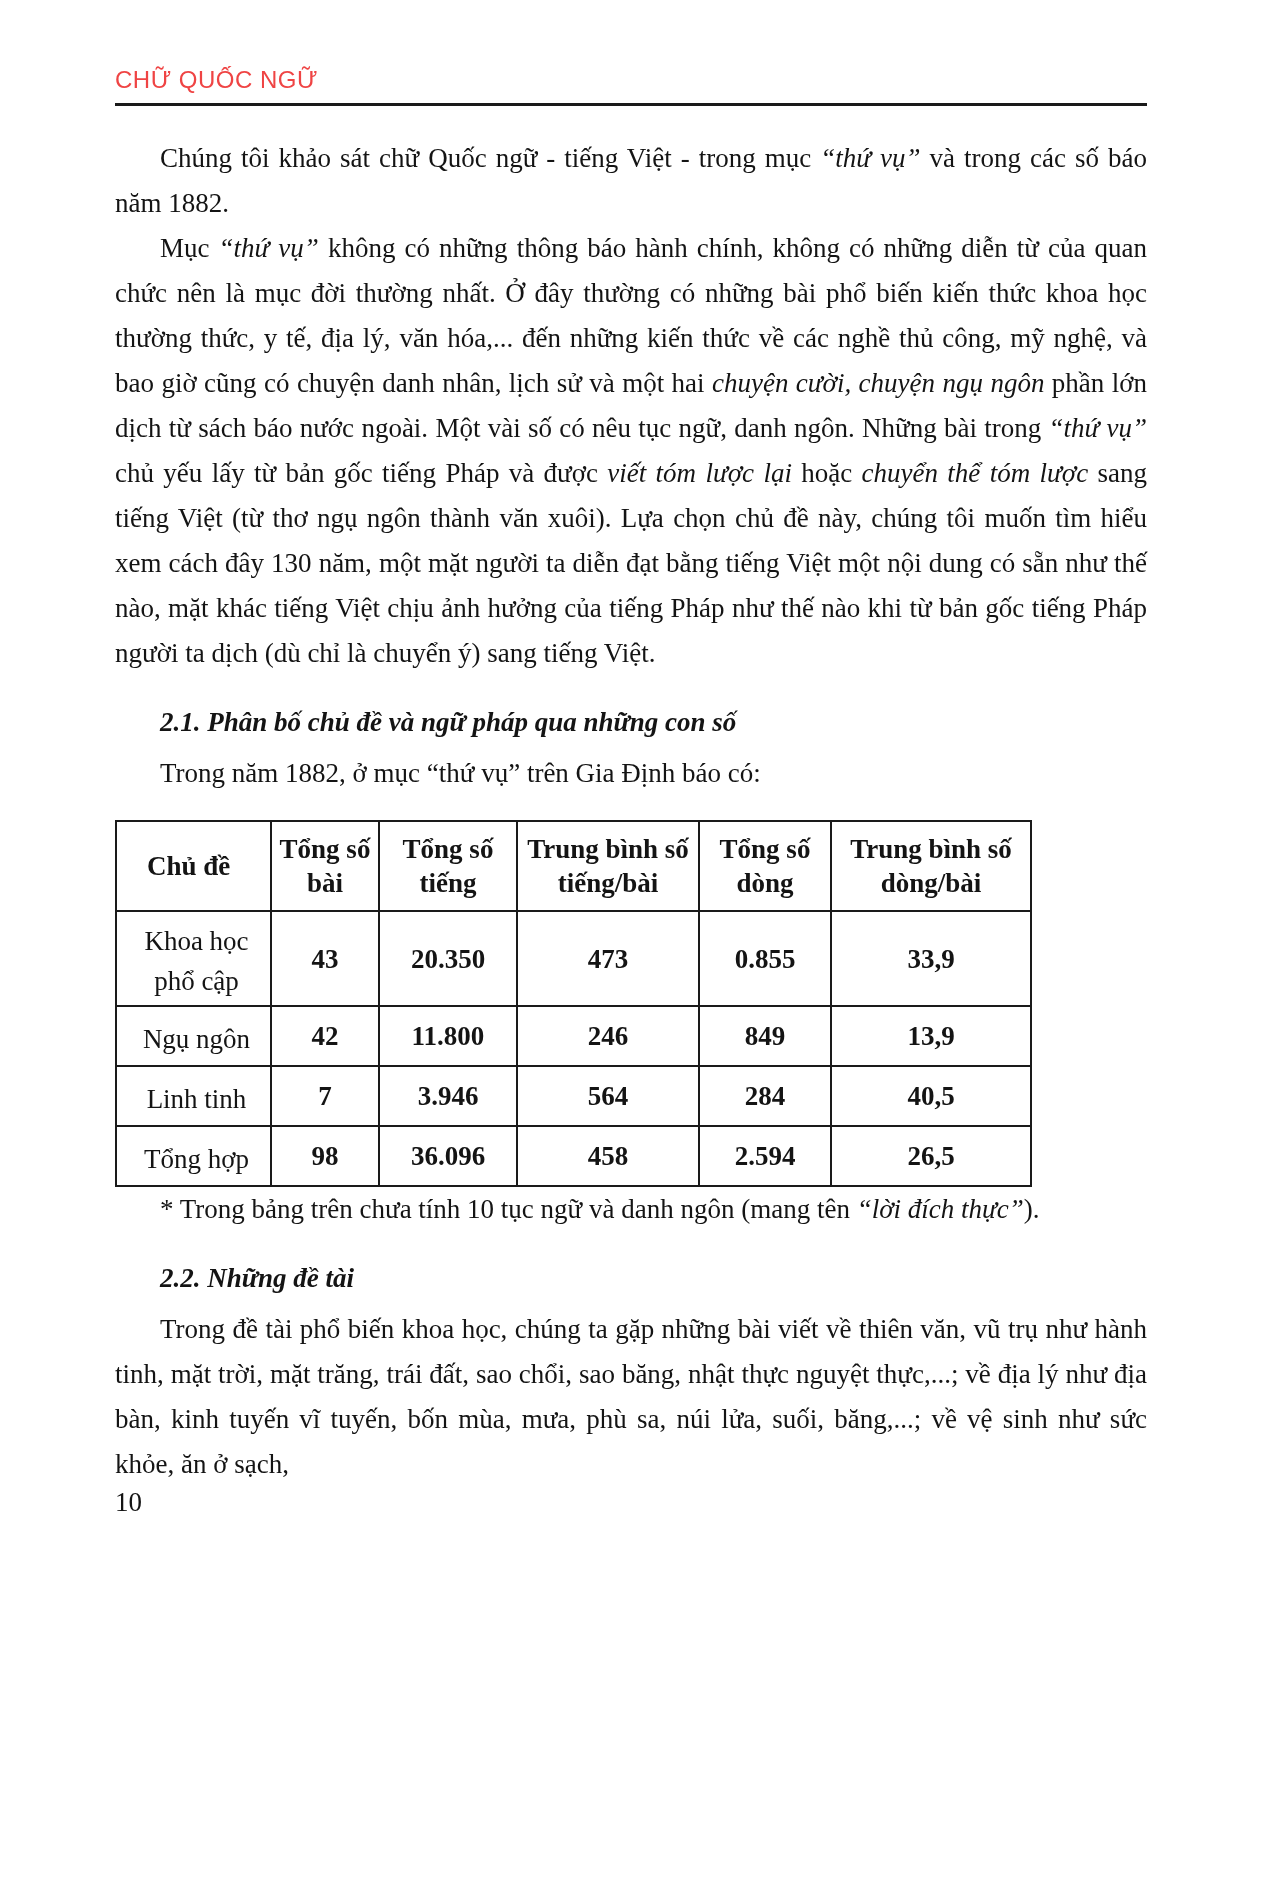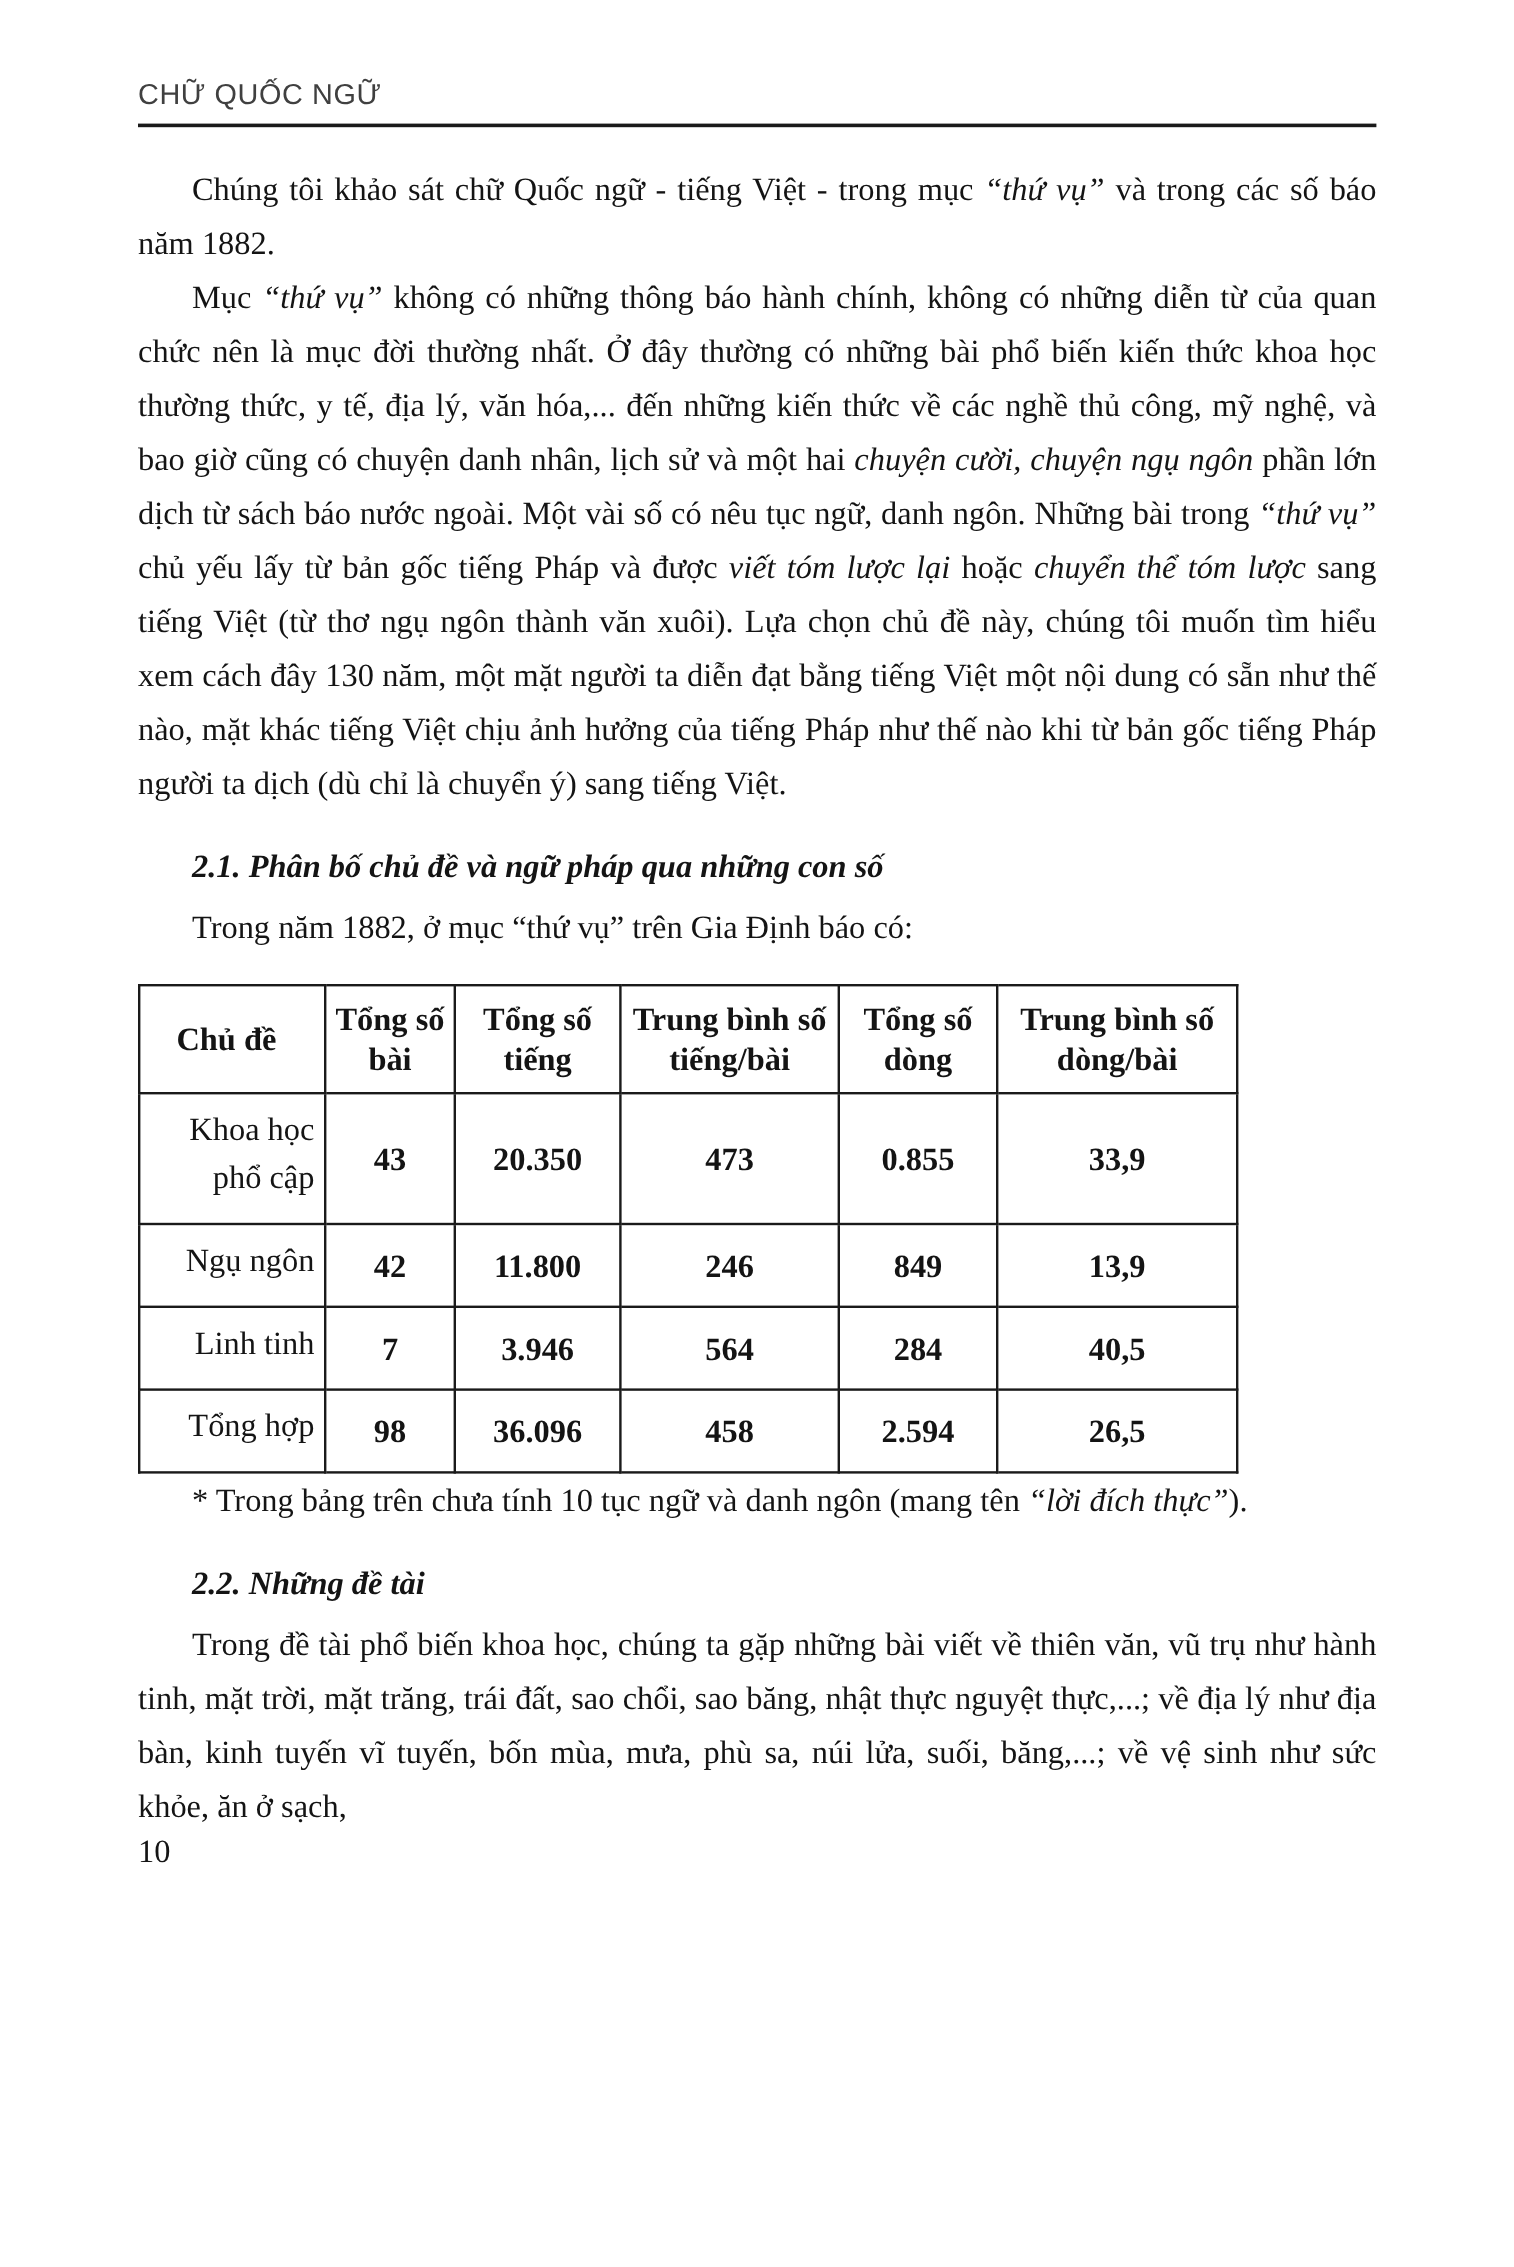--- a/index.html
+++ b/index.html
@@ -14,21 +14,21 @@
   }
   .page {
     width: 1262px;
     height: 1889px;
     padding: 66px 115px 0 115px;
   }
   .running-head {
     font-family: "Liberation Sans", sans-serif;
     font-size: 24px;
     letter-spacing: 0.5px;
-    color: #404040;
+    color: #ef4444;
   }
   .head-rule {
     border: none;
     border-top: 3px solid #1a1a1a;
     margin-top: 9px;
   }
   main { margin-top: 30px; }
   p.body {
     font-size: 27px;
     line-height: 45px;
@@ -62,22 +62,22 @@
     font-weight: 700;
     text-align: center;
     line-height: 34px;
     padding: 10px 4px;
   }
   table.stats-table th.col-label {
     text-align: left;
     padding-left: 30px;
   }
   td.cell-label {
-    text-align: right;
-    padding: 9px 8px 18px 14px;
+    text-align: center;
+    padding: 9px 8px 4px 14px;
     line-height: 40px;
   }
   td.cell-num {
     text-align: center;
     padding: 9px 4px;
     line-height: 40px;
     font-weight: bold;
   }
   .footnote { margin-top: 30px; }
   .para-22 { margin-top: 2px; }

